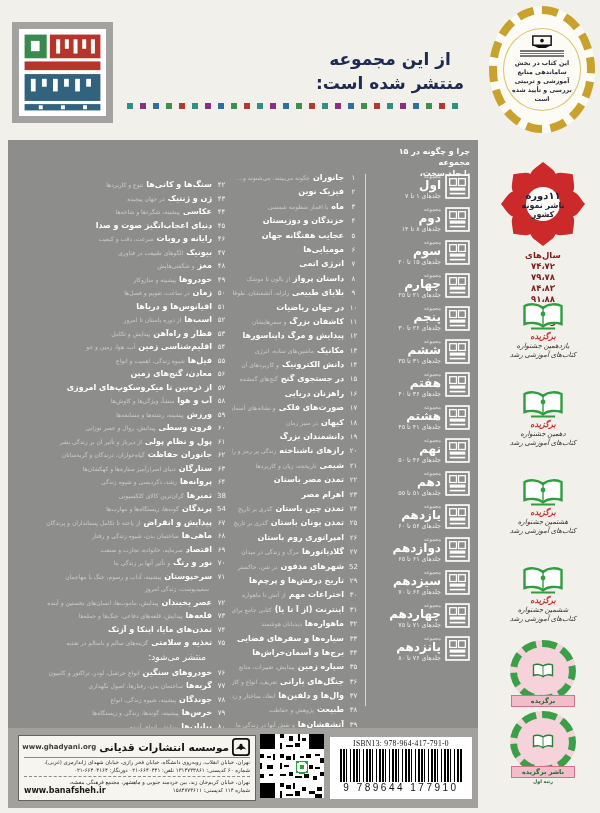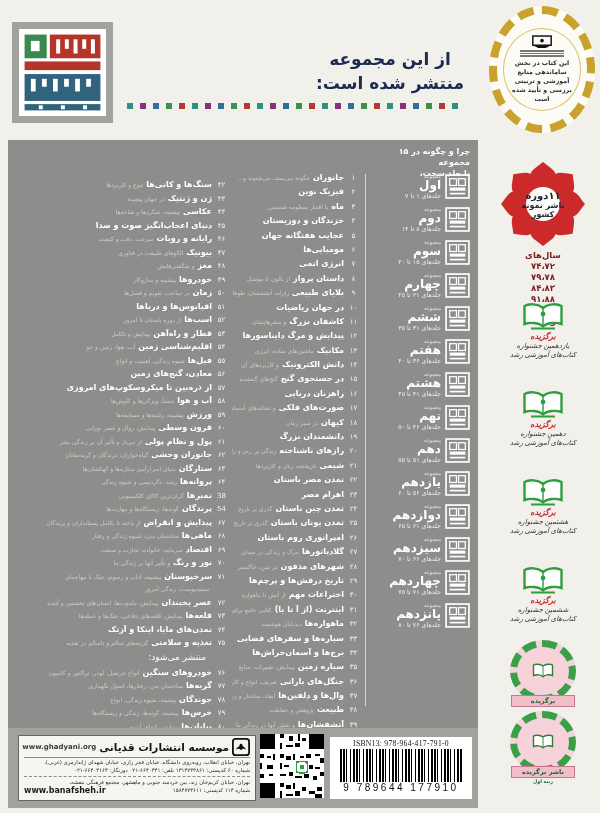--- a/index.html
+++ b/index.html
@@ -236,20 +236,34 @@
         <div class="collection">
           <svg viewBox="0 0 24 24">
     <rect x="1" y="1" width="22" height="22" fill="none" stroke="#ffffff" stroke-width="1.6"></rect>
     <rect x="4.5" y="4.5" width="6.5" height="6.5" fill="none" stroke="#ffffff" stroke-width="1.2"></rect>
     <rect x="13" y="4.5" width="6.5" height="6.5" fill="none" stroke="#ffffff" stroke-width="1.2"></rect>
     <rect x="4.5" y="13" width="15" height="3" fill="#ffffff"></rect>
     <rect x="4.5" y="18" width="15" height="1.6" fill="#ffffff"></rect>
   </svg>
           <div class="c-text">
             <div class="c-small">مجموعه</div>
+            <div class="c-name">پنجم</div>
+            <div class="c-vols">جلدهای ۲۶ تا ۳۰</div>
+          </div>
+        </div>
+        <div class="collection">
+          <svg viewBox="0 0 24 24">
+    <rect x="1" y="1" width="22" height="22" fill="none" stroke="#ffffff" stroke-width="1.6"></rect>
+    <rect x="4.5" y="4.5" width="6.5" height="6.5" fill="none" stroke="#ffffff" stroke-width="1.2"></rect>
+    <rect x="13" y="4.5" width="6.5" height="6.5" fill="none" stroke="#ffffff" stroke-width="1.2"></rect>
+    <rect x="4.5" y="13" width="15" height="3" fill="#ffffff"></rect>
+    <rect x="4.5" y="18" width="15" height="1.6" fill="#ffffff"></rect>
+  </svg>
+          <div class="c-text">
+            <div class="c-small">مجموعه</div>
             <div class="c-name">ششم</div>
             <div class="c-vols">جلدهای ۳۱ تا ۳۵</div>
           </div>
         </div>
         <div class="collection">
           <svg viewBox="0 0 24 24">
     <rect x="1" y="1" width="22" height="22" fill="none" stroke="#ffffff" stroke-width="1.6"></rect>
     <rect x="4.5" y="4.5" width="6.5" height="6.5" fill="none" stroke="#ffffff" stroke-width="1.2"></rect>
     <rect x="13" y="4.5" width="6.5" height="6.5" fill="none" stroke="#ffffff" stroke-width="1.2"></rect>
     <rect x="4.5" y="13" width="15" height="3" fill="#ffffff"></rect>
@@ -493,21 +507,21 @@
         <div class="row">
           <span class="num">۲۶</span>
           <span class="t">امپراتوری روم باستان</span>
         </div>
         <div class="row">
           <span class="num">۲۷</span>
           <span class="t">گلادیاتورها</span>
           <span class="s">مرگ و زندگی در میدان</span>
         </div>
         <div class="row">
-          <span class="num">۲۸</span>
+          <span class="num">52</span>
           <span class="t">شهرهای مدفون</span>
           <span class="s">در شن، خاکستر</span>
         </div>
         <div class="row">
           <span class="num">۲۹</span>
           <span class="t">تاریخ درفش‌ها و پرچم‌ها</span>
         </div>
         <div class="row">
           <span class="num">۳۰</span>
           <span class="t">اختراعات مهم</span>
@@ -659,21 +673,21 @@
           <span class="t">قرون وسطی</span>
           <span class="s">پیدایش، روال و عصر نوزایی</span>
         </div>
         <div class="row">
           <span class="num">۶۱</span>
           <span class="t">پول و نظام پولی</span>
           <span class="s">از دیرباز و تأثیر آن بر زندگی بشر</span>
         </div>
         <div class="row">
           <span class="num">۶۲</span>
-          <span class="t">جانوران وحشی</span>
+          <span class="t">جانوران حفاظت</span>
           <span class="s">گیاه‌خواران، درندگان و گربه‌سانان</span>
         </div>
         <div class="row">
           <span class="num">۶۳</span>
           <span class="t">ستارگان</span>
           <span class="s">دنیای اسرارآمیز ستاره‌ها و کهکشان‌ها</span>
         </div>
         <div class="row">
           <span class="num">۶۴</span>
           <span class="t">پروانه‌ها</span>

